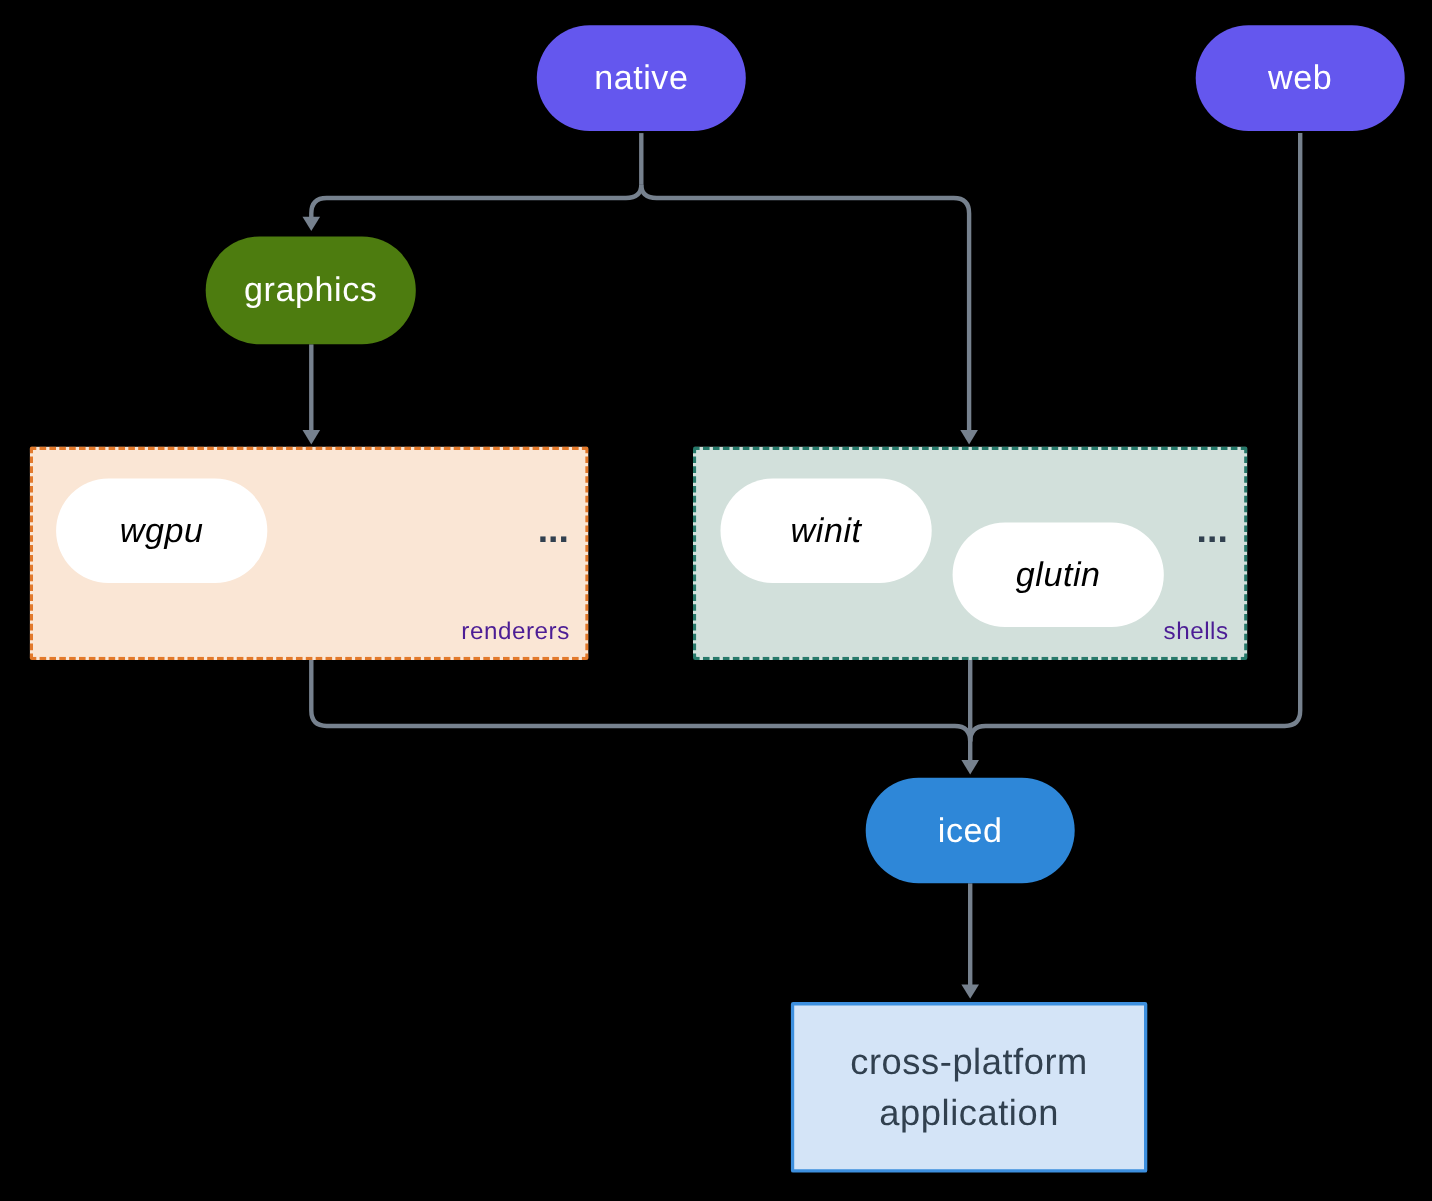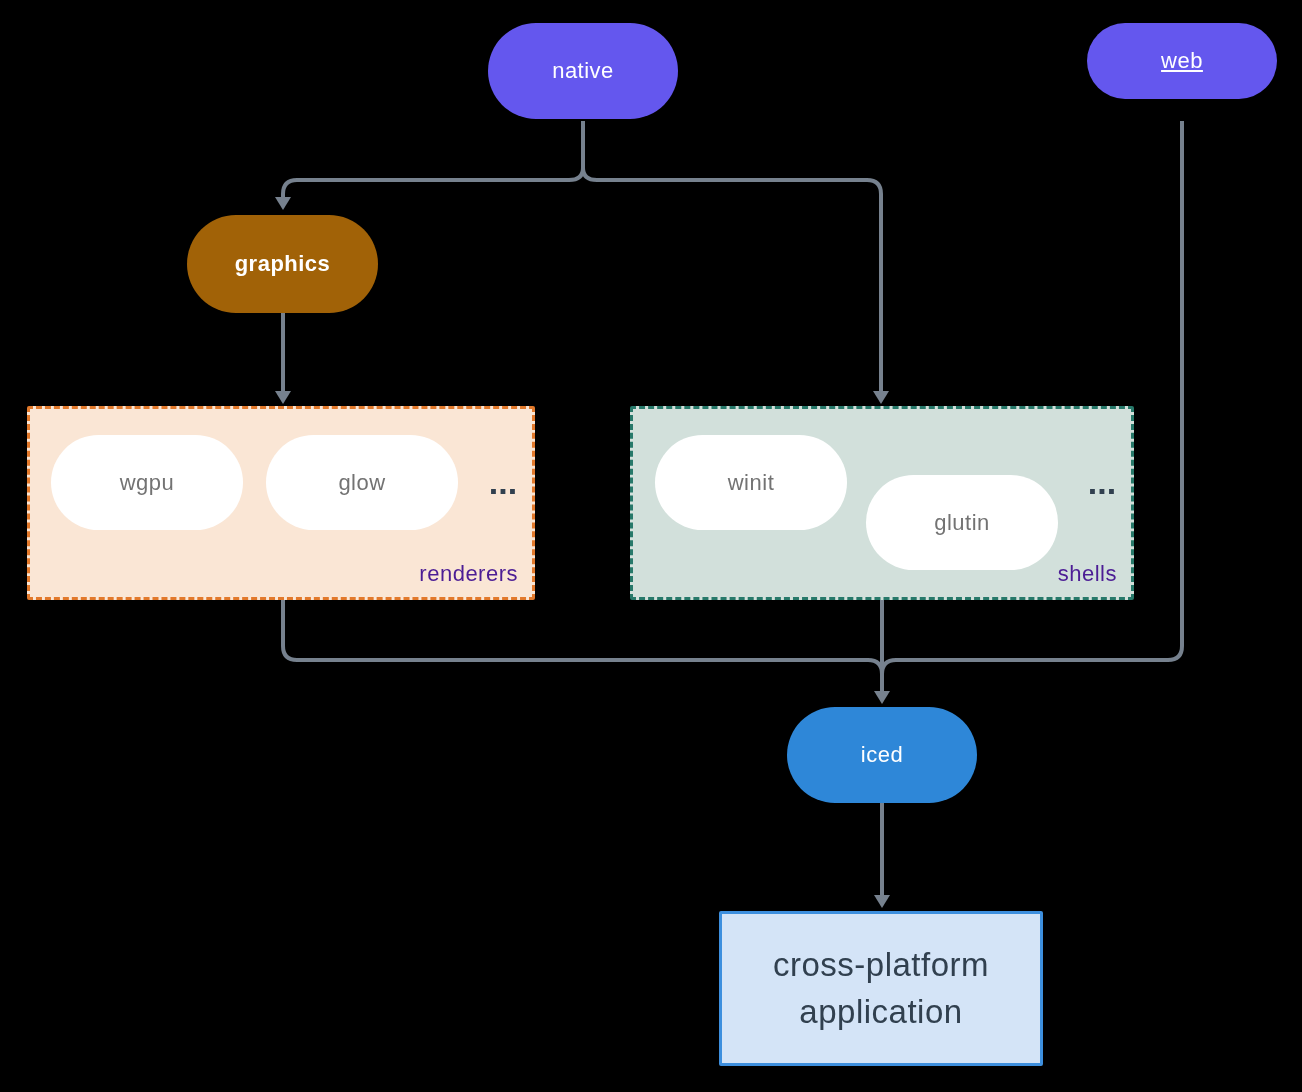--- a/index.html
+++ b/index.html
@@ -11,27 +11,27 @@
     overflow:hidden;
   }
   svg.edges{position:absolute;left:0;top:0;width:1302px;height:1092px;}
   .edge{stroke:#76818E;stroke-width:4;fill:none;}
   .arrowhead{fill:#76818E;stroke:none;}
 
   .pill{
     position:absolute;
     border-radius:60px;
     display:flex;align-items:center;justify-content:center;
-    font-size:22px;letter-spacing:.5px;
+    font-size:31px;letter-spacing:.5px;
     color:#fff;
   }
   .pill.purple{background:#6457EE;}
-  .pill.orange{background:#a16207;font-weight:bold;}
+  .pill.orange{background:#4d7c0f;}
   .pill.blue{background:#2E87D8;}
-  .pill.white{background:#FFFFFF;color:#737373;}
+  .pill.white{background:#FFFFFF;color:#000000;font-style:italic;}
 
   .group{
     position:absolute;
     border-radius:2px;
     box-sizing:border-box;
   }
   .group.renderers{background:#FAE6D5;border:3px dashed #E2792B;}
   .group.shells{background:#D2E0DB;border:3px dashed #27796A;}
   .group .pill{height:95px;}
   .group-label{
@@ -78,34 +78,31 @@
     <path class="arrowhead" d="M 874 691 L 890 691 L 882 704 Z"></path>
 
     <path class="edge" d="M 882 803 L 882 896"></path>
     <path class="arrowhead" d="M 874 895 L 890 895 L 882 908 Z"></path>
   </svg>
 
   <div class="pill purple" style="left:488px;top:23px;width:190px;height:96px;">
     <span>native</span>
   </div>
 
-  <div class="pill purple" style="left:1087px;top:23px;width:190px;height:76px;text-decoration:underline;">
+  <div class="pill purple" style="left:1087px;top:23px;width:190px;height:96px;">
     <span>web</span>
   </div>
 
   <div class="pill orange" style="left:187px;top:215px;width:191px;height:98px;">
     <span>graphics</span>
   </div>
 
   <div class="group renderers" style="left:27px;top:406px;width:508px;height:194px;">
     <div class="pill white" style="left:21px;top:26px;width:192px;">
       <span>wgpu</span>
-    </div>
-    <div class="pill white" style="left:236px;top:26px;width:192px;">
-      <span>glow</span>
     </div>
     <div class="ellipsis" style="left:448px;top:26px;width:50px;height:95px;">...</div>
     <div class="group-label">renderers</div>
   </div>
 
   <div class="group shells" style="left:630px;top:406px;width:504px;height:194px;">
     <div class="pill white" style="left:22px;top:26px;width:192px;">
       <span>winit</span>
     </div>
     <div class="pill white" style="left:233px;top:26px;width:192px;margin-top:40px;">

